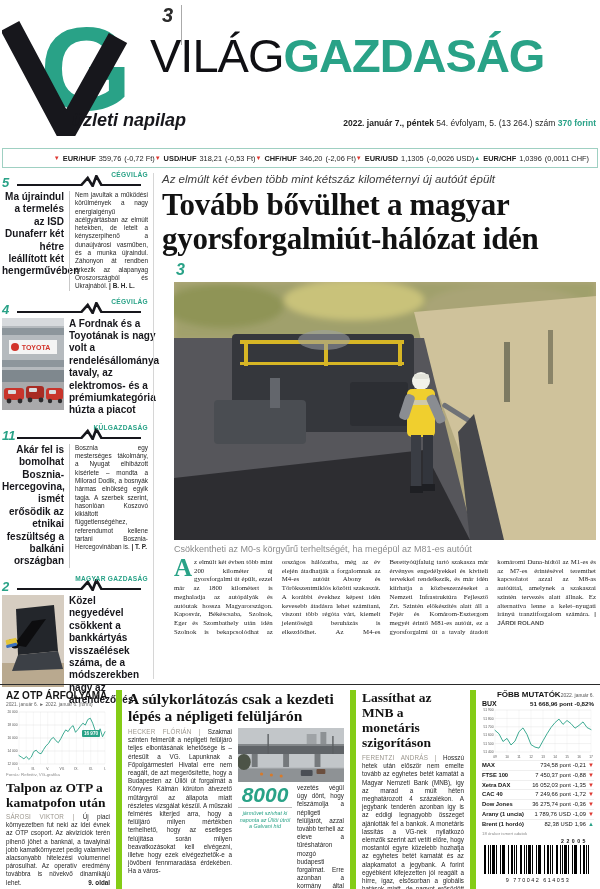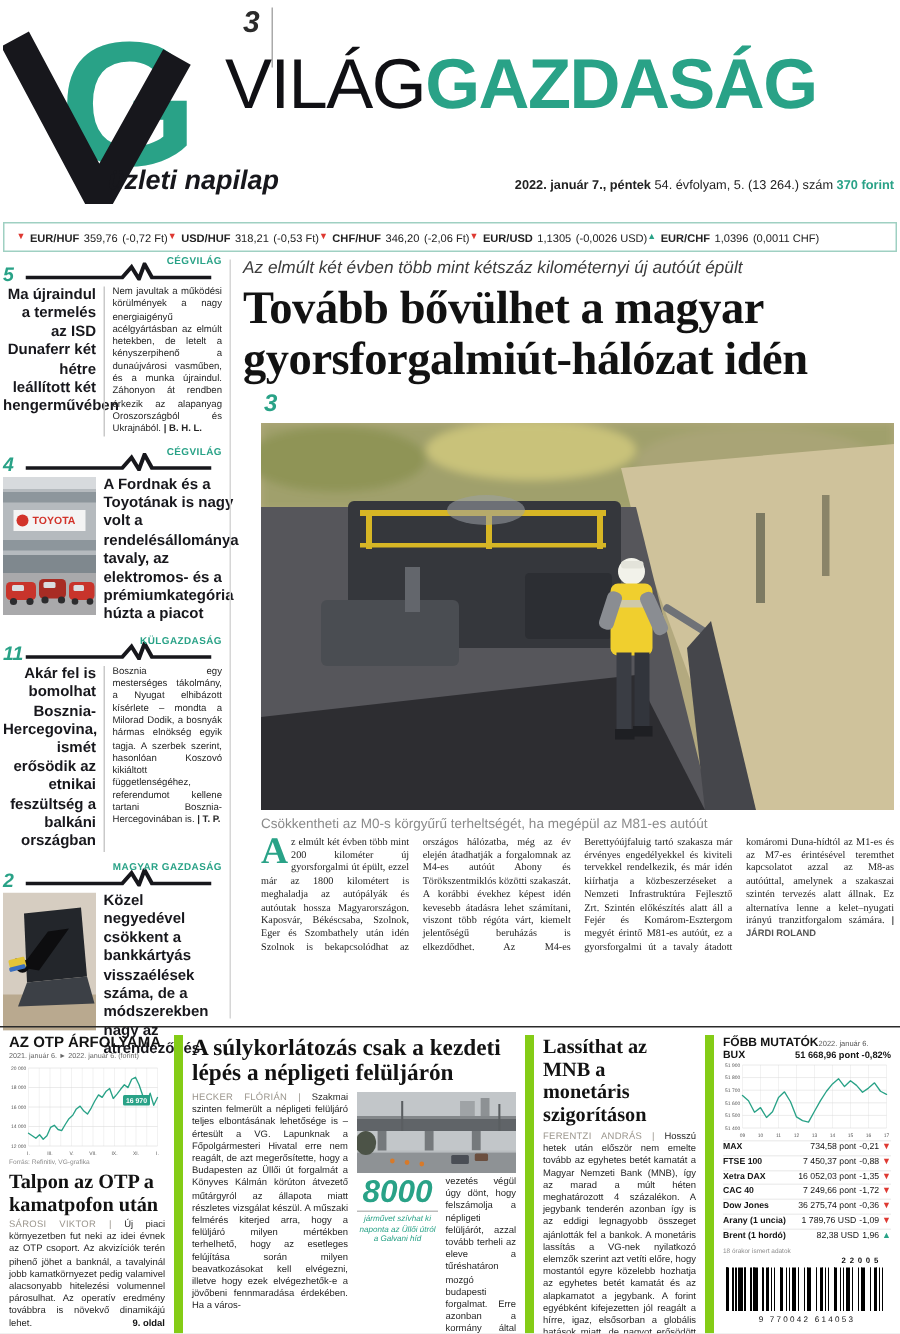--- a/index.html
+++ b/index.html
@@ -17,21 +17,21 @@
   .teaser-num{font-style:italic;font-weight:700;font-size:20px;color:#2b2b2b;line-height:1}
   .teaser-sep{width:1px;height:40px;background:#aaa}
   .teaser-text{width:408px;font-style:italic;font-size:8.6px;line-height:11.6px;color:#3a3a3a}
   .wordmark{position:absolute;left:150px;top:32px;line-height:1;letter-spacing:-1px;font-size:47px;white-space:nowrap}
   .wm-black{font-weight:400;color:#101014}
   .wm-teal{font-weight:800;color:#29a287}
   .dateline{position:absolute;right:4px;top:118px;font-size:8.5px;color:#222}
   .price{color:#29a287}
 
   
-  .ticker{display:flex;justify-content:flex-start;align-items:center;margin:2px 2px 0 2px;height:18px;
+  .ticker{display:flex;justify-content:flex-end;align-items:center;margin:2px 2px 0 2px;height:18px;
           border:1px solid #9fd0c2;padding:0 8px;font-size:7.4px;color:#222}
   .tick{display:flex;gap:3px;align-items:center}
   .arr{font-size:6px;line-height:1}
   .arr.down{color:#de3831}.arr.up{color:#29a287}
 
   
   .content{display:flex;padding:5px 2px 0 2px;height:506px}
   .sidebar{width:146px;flex:none;padding-right:5px}
   .main{flex:1;padding-left:8px;border-left:1px solid #d6d6d6;position:relative}
 
@@ -87,21 +87,21 @@
   .b2-grid{display:flex;gap:6px}
   .b2-left{width:104px;flex:none}
   .b2-right{flex:1}
   .b2-photo{width:100%;height:54px;margin-bottom:2px}
   .callout-row{display:flex;gap:5px;margin-top:2px}
   .callout{width:54px;flex:none;text-align:center}
   .callout-num{font-style:italic;font-weight:800;font-size:21px;color:#29a287;border-bottom:1px solid #bbb;padding-bottom:2px;line-height:1}
   .callout-cap{font-style:italic;font-size:5.4px;line-height:6.6px;color:#29a287;margin-top:2px}
   .b2-t2{flex:1}
 
-  .m-title-row{display:flex;justify-content:flex-start;align-items:baseline}
+  .m-title-row{display:flex;justify-content:flex-end;align-items:baseline}
   .m-title{font-size:8px;font-weight:700}
   .m-date{font-size:5px;color:#555}
   .m-bux{display:flex;justify-content:space-between;align-items:baseline;margin-top:1px}
   .m-bux-label{font-size:7px;font-weight:700}
   .m-bux-val{font-size:6.2px;font-weight:700}
   .m-rows{margin-top:1px}
   .mrow{display:flex;justify-content:space-between;font-size:5.8px;line-height:8.8px;border-top:1px solid #efefef}
   .mname{font-weight:700}
   .mright{display:flex;gap:2px;align-items:baseline}
   .mchg{font-weight:400}

